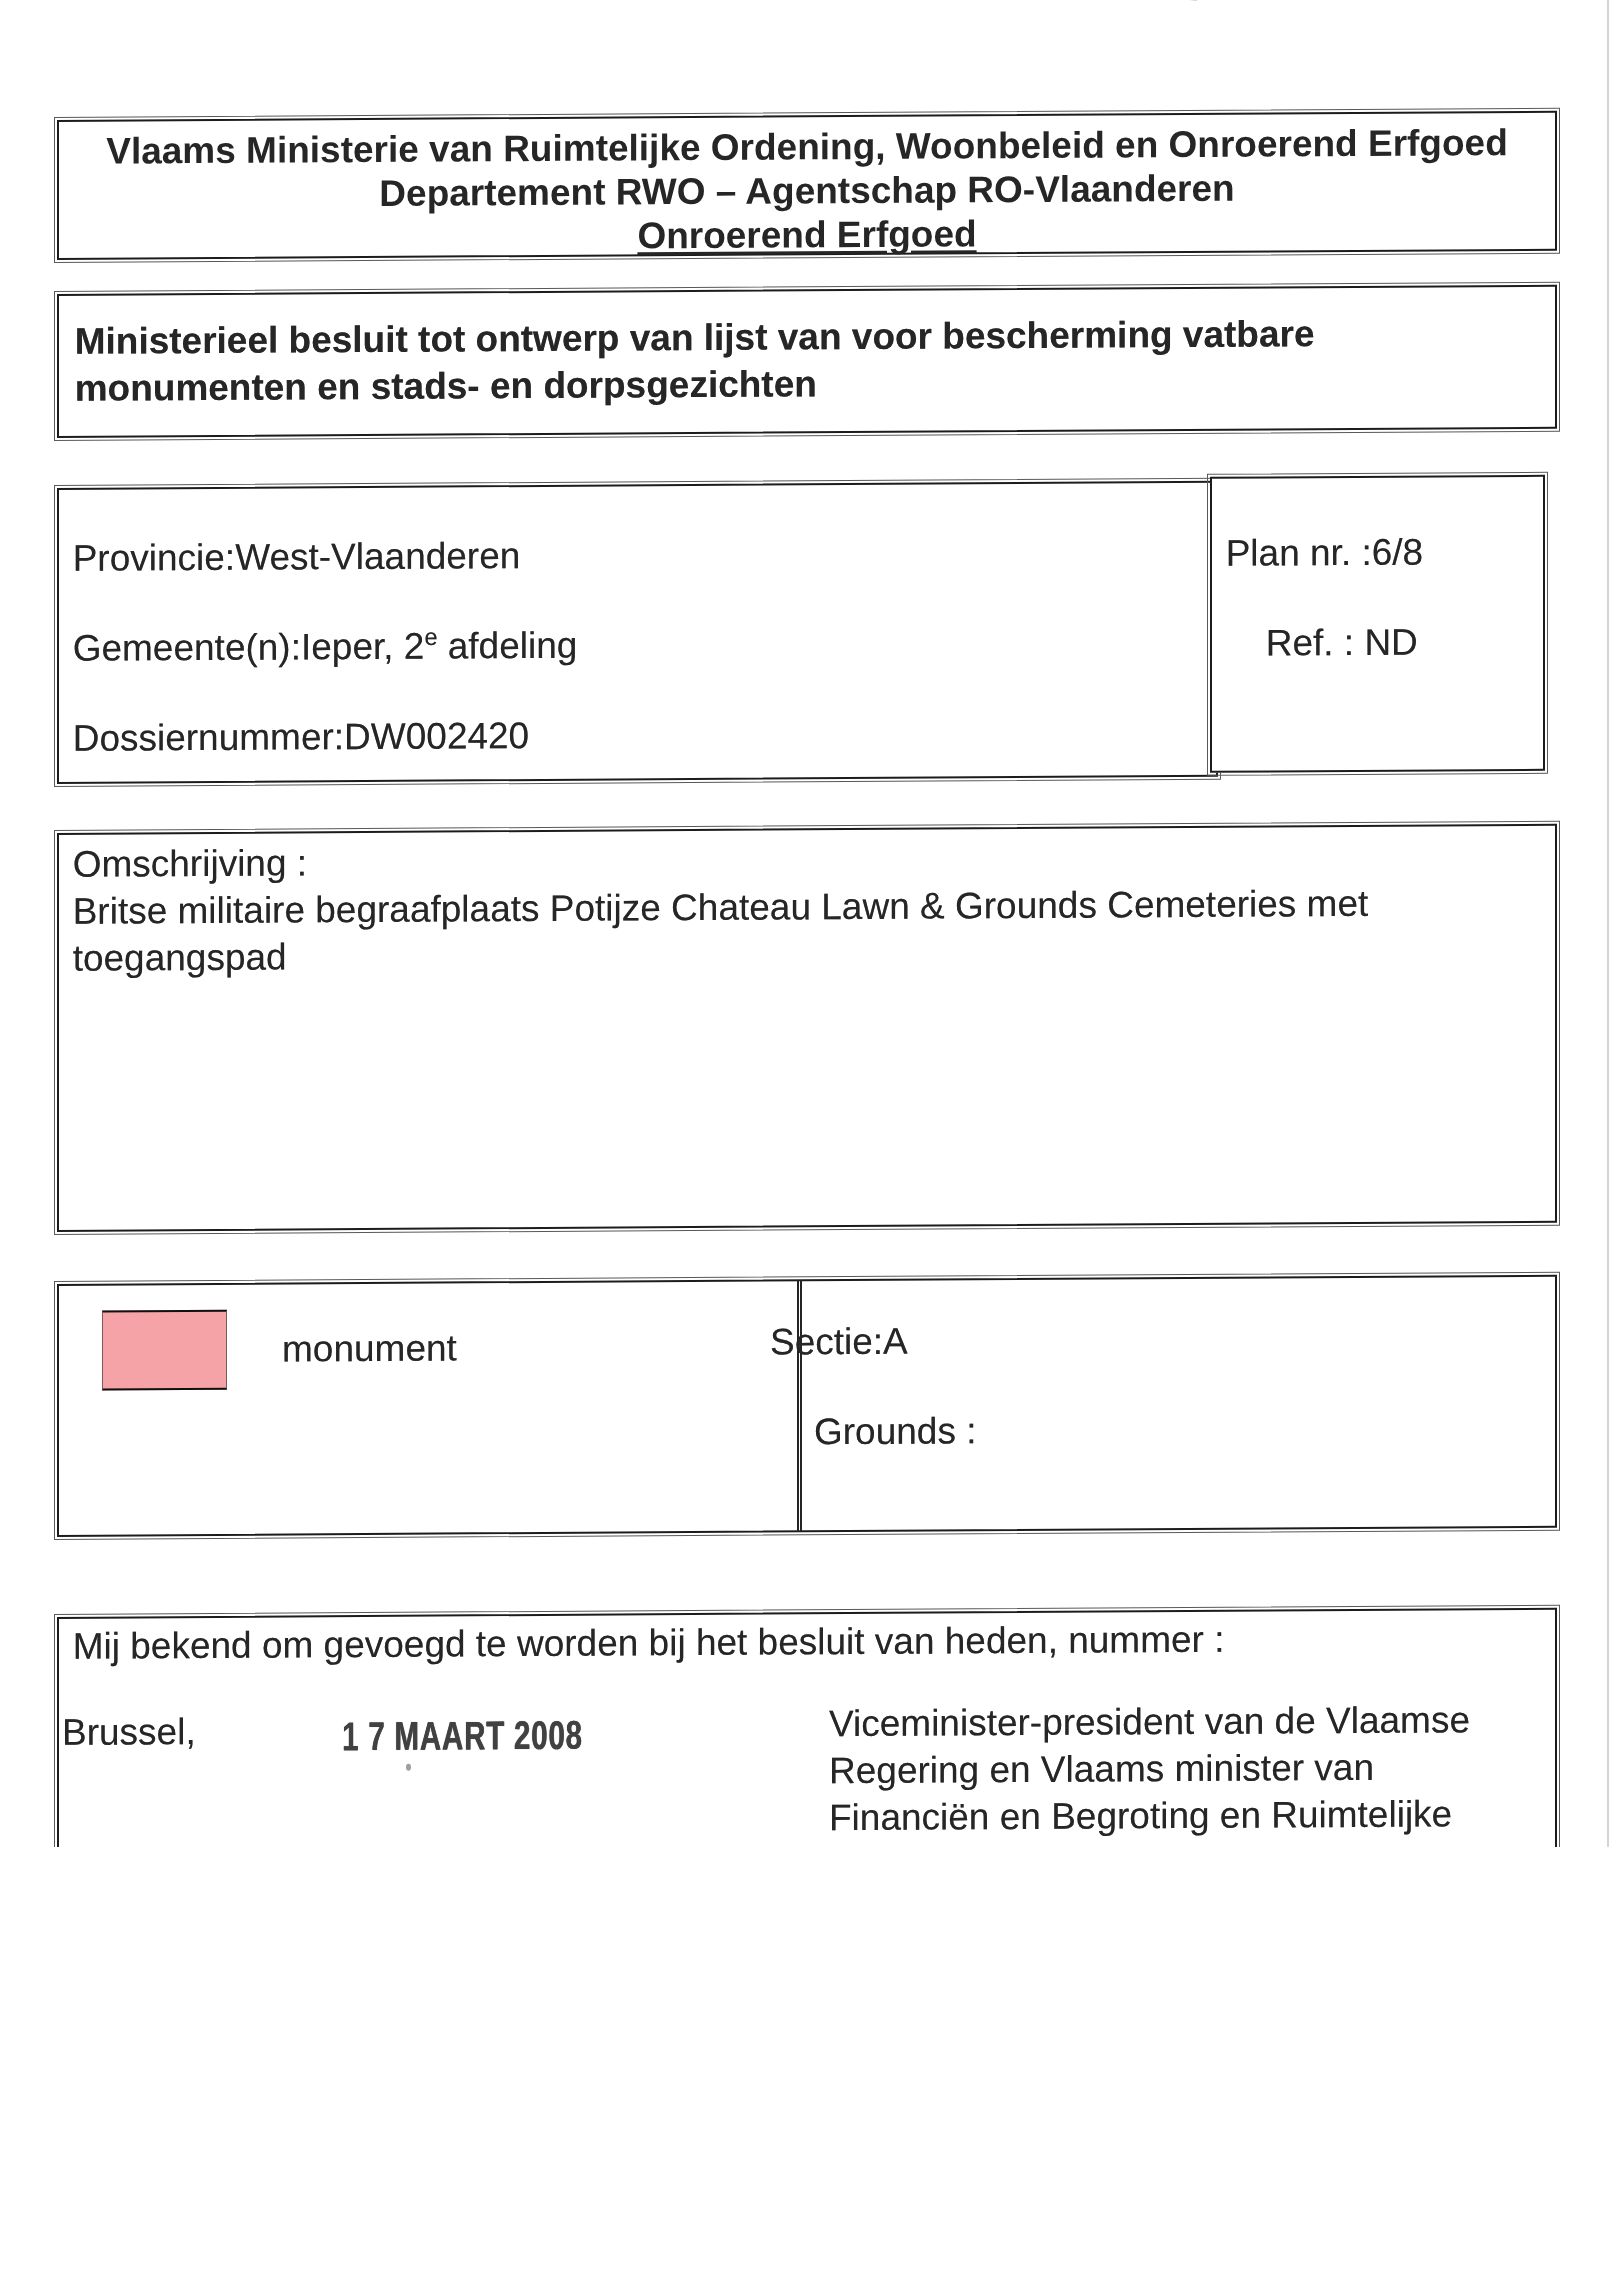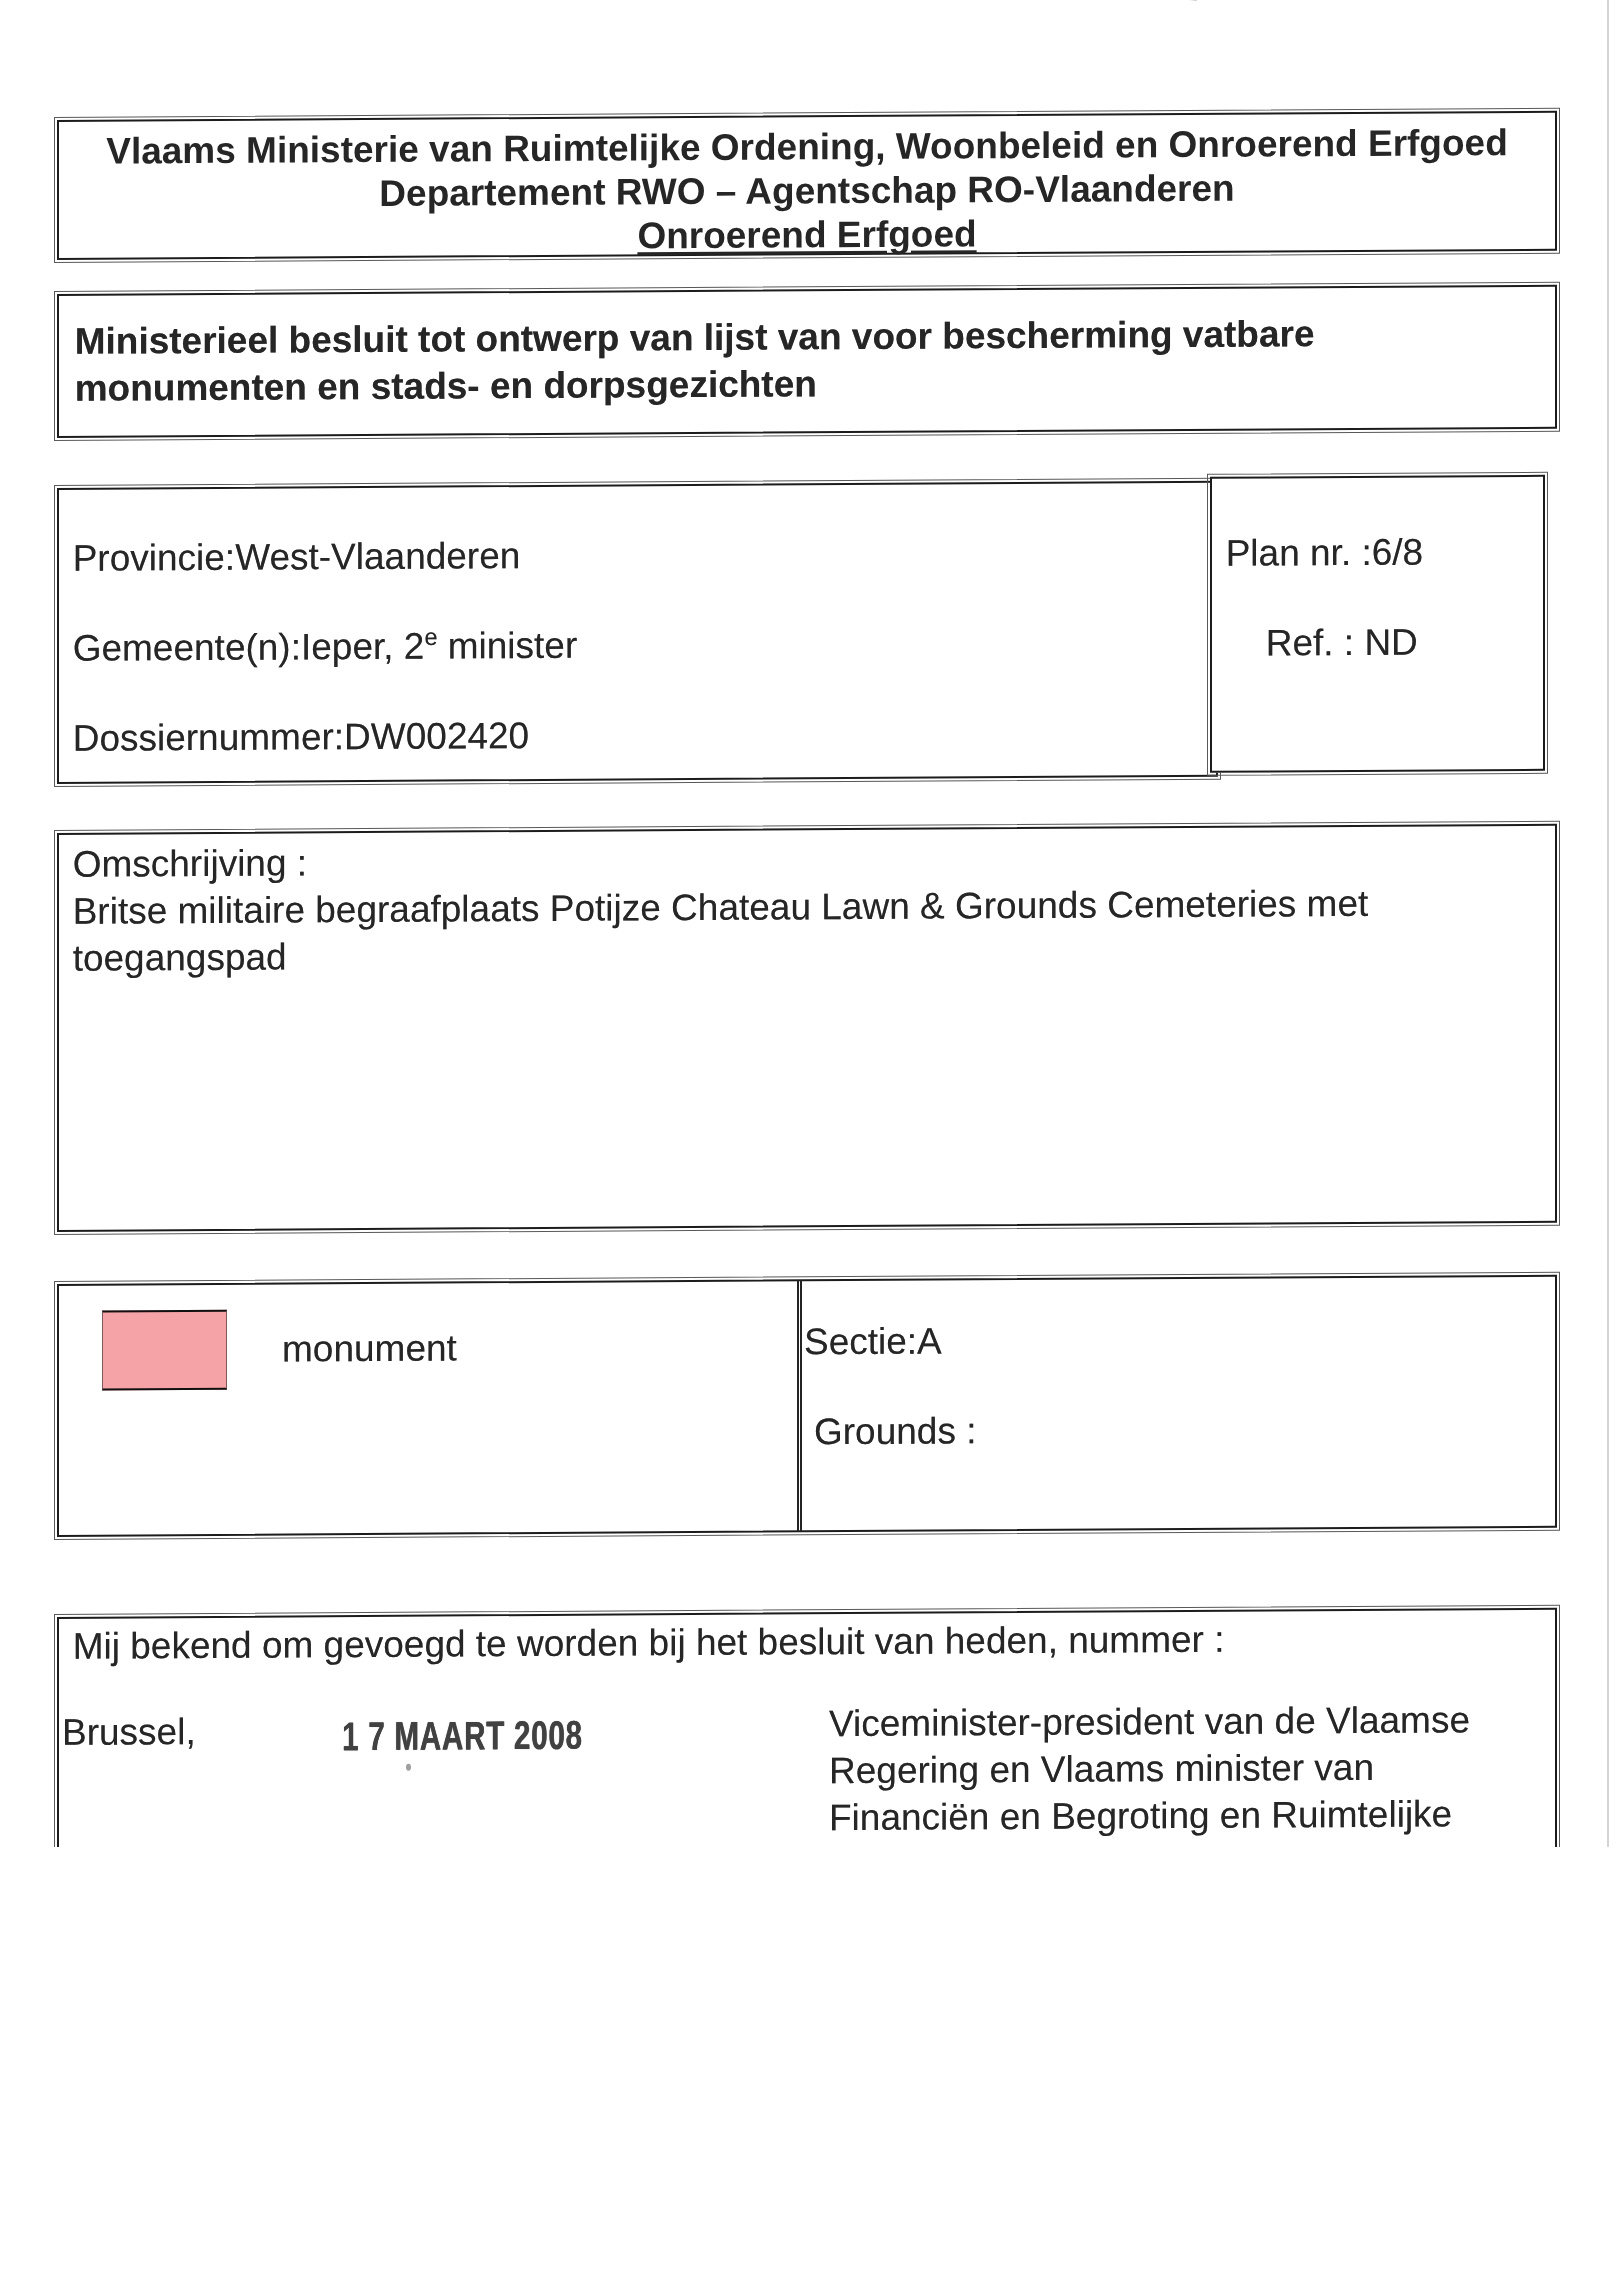--- a/index.html
+++ b/index.html
@@ -60,39 +60,39 @@
         <div class="hline u">Onroerend Erfgoed</div>
       </div>
     </div>
 
     <div class="box" style="left:57px;top:294px;width:1500px;height:144px;">
       <div class="t b wrap" style="left:15.7px;top:21.6px;width:1441px;">Ministerieel besluit tot ontwerp van lijst van voor bescherming vatbare monumenten en stads- en dorpsgezichten</div>
     </div>
 
     <div class="box" style="left:57px;top:488px;width:1161px;height:296px;">
       <div class="t" style="left:13.7px;top:45px;">Provincie:West-Vlaanderen</div>
-      <div class="t" style="left:13.7px;top:135px;"><span>Gemeente(n):Ieper, 2</span><sup class="e">e</sup><span> minister</span></div>
+      <div class="t" style="left:13.7px;top:135px;"><span>Gemeente(n):Ieper, 2</span><sup class="e">e</sup><span> afdeling</span></div>
       <div class="t" style="left:13.7px;top:225px;">Dossiernummer:DW002420</div>
     </div>
 
     <div class="box" style="left:1210px;top:484px;width:335px;height:296px;">
       <div class="t" style="left:13.7px;top:51px;">Plan nr. :6/8</div>
       <div class="t" style="left:13.7px;top:141px;margin-left:40px;">Ref. : ND</div>
     </div>
 
     <div class="box" style="left:57px;top:833px;width:1500px;height:399px;">
       <div class="t" style="left:13.7px;top:5.9px;">Omschrijving :</div>
       <div class="t wrap" style="left:13.7px;top:53px;width:1441px;">Britse militaire begraafplaats Potijze Chateau Lawn &amp; Grounds Cemeteries met toegangspad</div>
     </div>
 
     <div class="box" style="left:57px;top:1284px;width:1500px;height:253px;">
       <div id="swatch" style="background: rgb(245, 163, 167);"></div>
       <div class="t" style="left:223px;top:41px;">monument</div>
       <div class="divider"></div>
-      <div class="t" style="left:745px;top:37px;">Sectie:A</div>
+      <div class="t" style="left:711px;top:37px;">Sectie:A</div>
       <div class="t" style="left:755px;top:127px;">Grounds :</div>
     </div>
 
     <div class="box" style="left:57px;top:1617px;width:1500px;height:608px;">
       <div class="t" style="left:13.7px;top:3.9px;">Mij bekend om gevoegd te worden bij het besluit van heden, nummer :</div>
       <div class="t" style="left:3px;top:90px;">Brussel,</div>
       <div class="stamp" style="left:283px;top:100px;">1 7 MAART 2008</div>
       <div class="artifact" id="stamp-dot"></div>
       <div class="t wrap" style="left:770px;top:86px;width:676px;">Viceminister-president van de Vlaamse Regering en Vlaams minister van Financiën en Begroting en Ruimtelijke Ordening</div>
       <svg id="sig-svg" width="588" height="174" viewBox="0 0 600 178">

